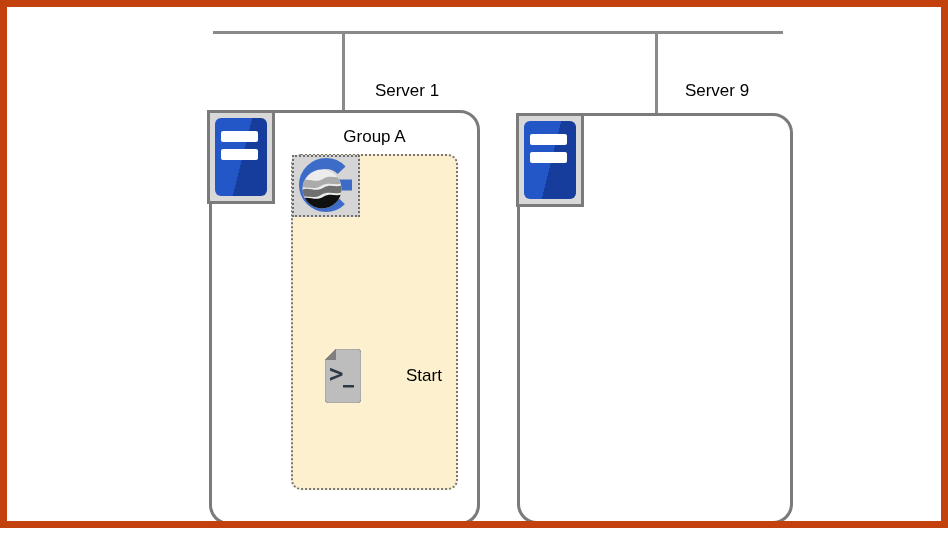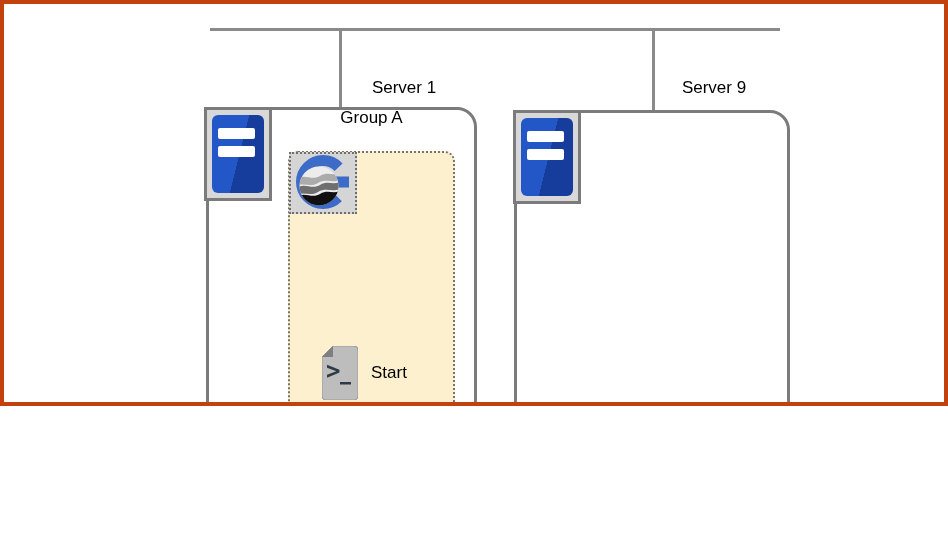--- a/index.html
+++ b/index.html
@@ -1,38 +1,38 @@
 <!DOCTYPE html>
 <html><head>
 <meta charset="utf-8">
 <style>
   * { margin:0; padding:0; box-sizing:border-box; }
   html,body { background:#fff; }
   .canvas {
     position:relative;
-    width:948px; height:406px;
+    width:948px; height:528px;
     background:#ffffff;
-    border:4px solid #c2410c;
+    border:7px solid #c2410c;
     overflow:hidden;
     font-family:"Liberation Sans", sans-serif;
     color:#000;
   }
   .abs { position:absolute; }
 
   
   .bus   { left:206px; top:24px; width:570px; height:3px; background:#8a8a8a; }
   .vline { width:3px; background:#8a8a8a; }
   .v1    { left:335px; top:24px; height:80px; }
   .v2    { left:648px; top:24px; height:84px; }
 
   
   .lbl { font-size:17px; line-height:19px; text-align:center; white-space:nowrap; }
   .server1-lbl { left:350px; top:74px; width:100px; }
   .server2-lbl { left:660px; top:74px; width:100px; }
-  .group-lbl   { left:284px; top:104px; width:167px; }
+  .group-lbl   { left:284px; top:120px; width:167px; }
 
   
   .node-box {
     background:#ffffff;
     border:3px solid #7b7b7b;
     border-radius:20px;
   }
   .box1 { left:202px; top:103px; width:271px; height:415px; }
   .box2 { left:510px; top:106px; width:276px; height:411px; }
 
@@ -70,21 +70,21 @@
     background:#ffffff; border-radius:2px;
   }
   .bar.b1 { top:13px; }
   .bar.b2 { top:31px; }
 
   
   .start-node {
     left:318px; top:342px;
     display:flex; align-items:center; gap:13px;
   }
-  .start-node .lbl-inline { font-size:17px; }
+  .start-node .lbl-inline { font-size:17px;margin-left:32px; }
 </style>
 </head>
 <body>
 
 <div class="canvas">
 
   <div class="abs bus"></div>
   <div class="abs vline v1"></div>
   <div class="abs vline v2"></div>
 

